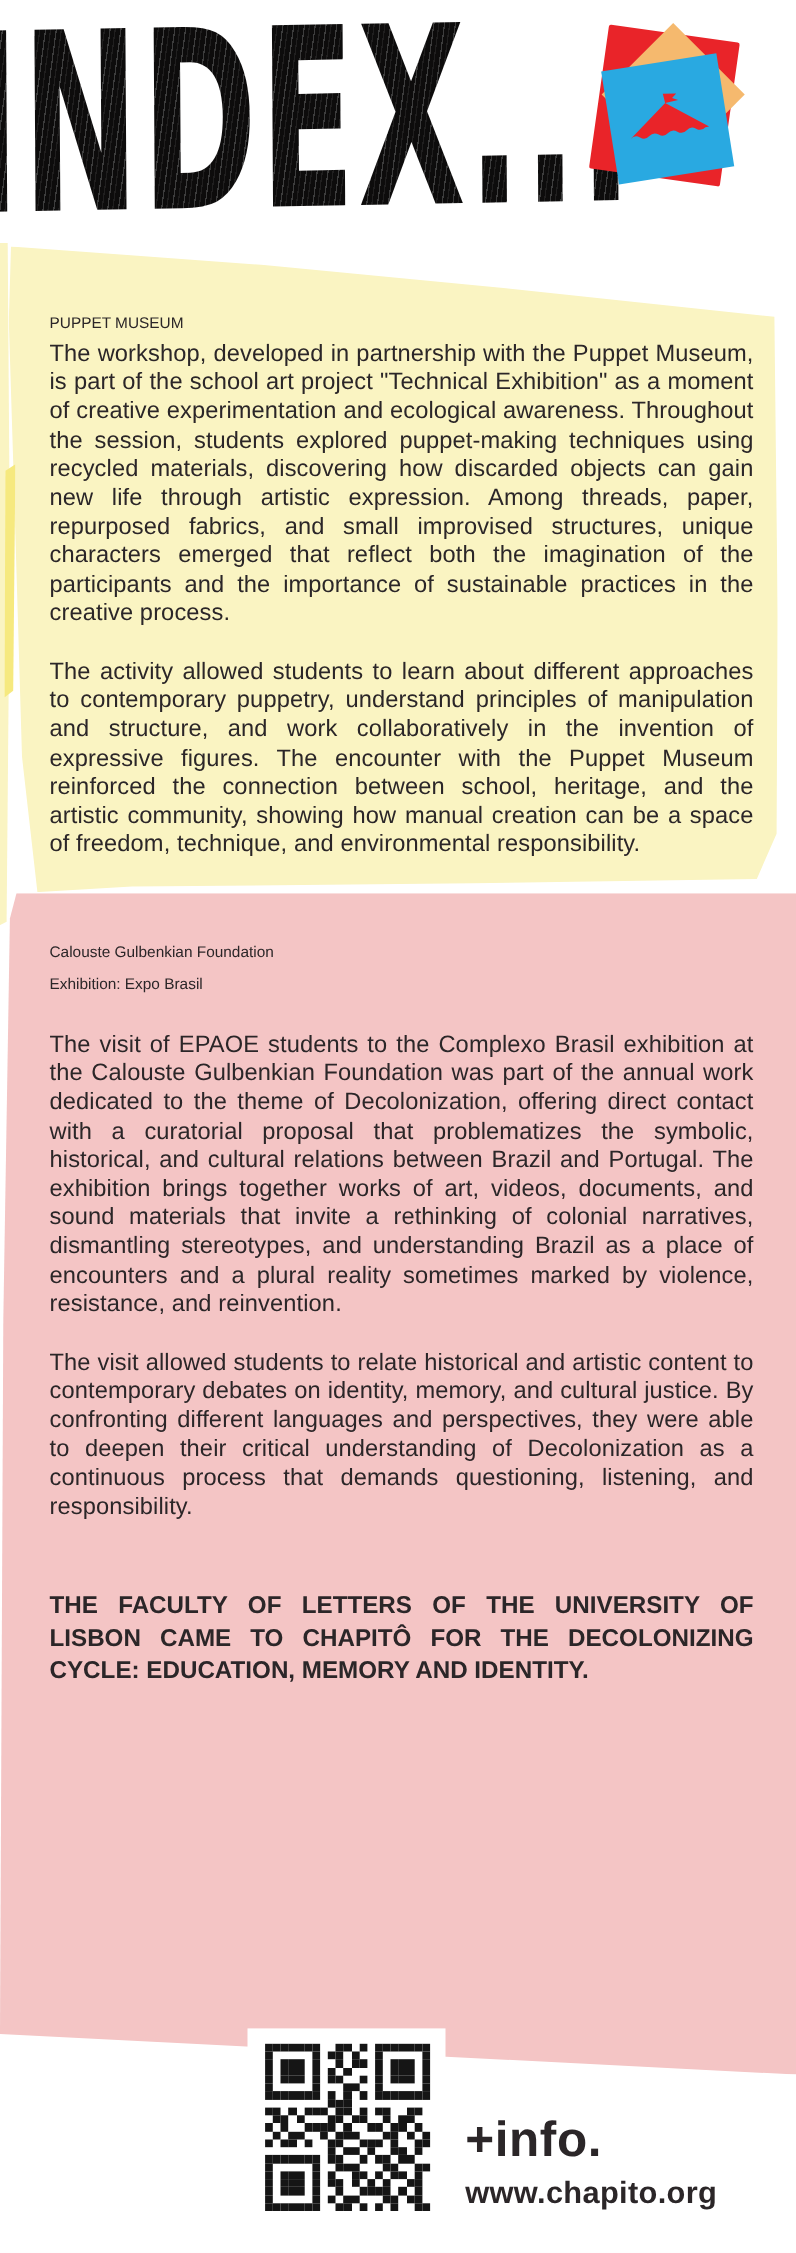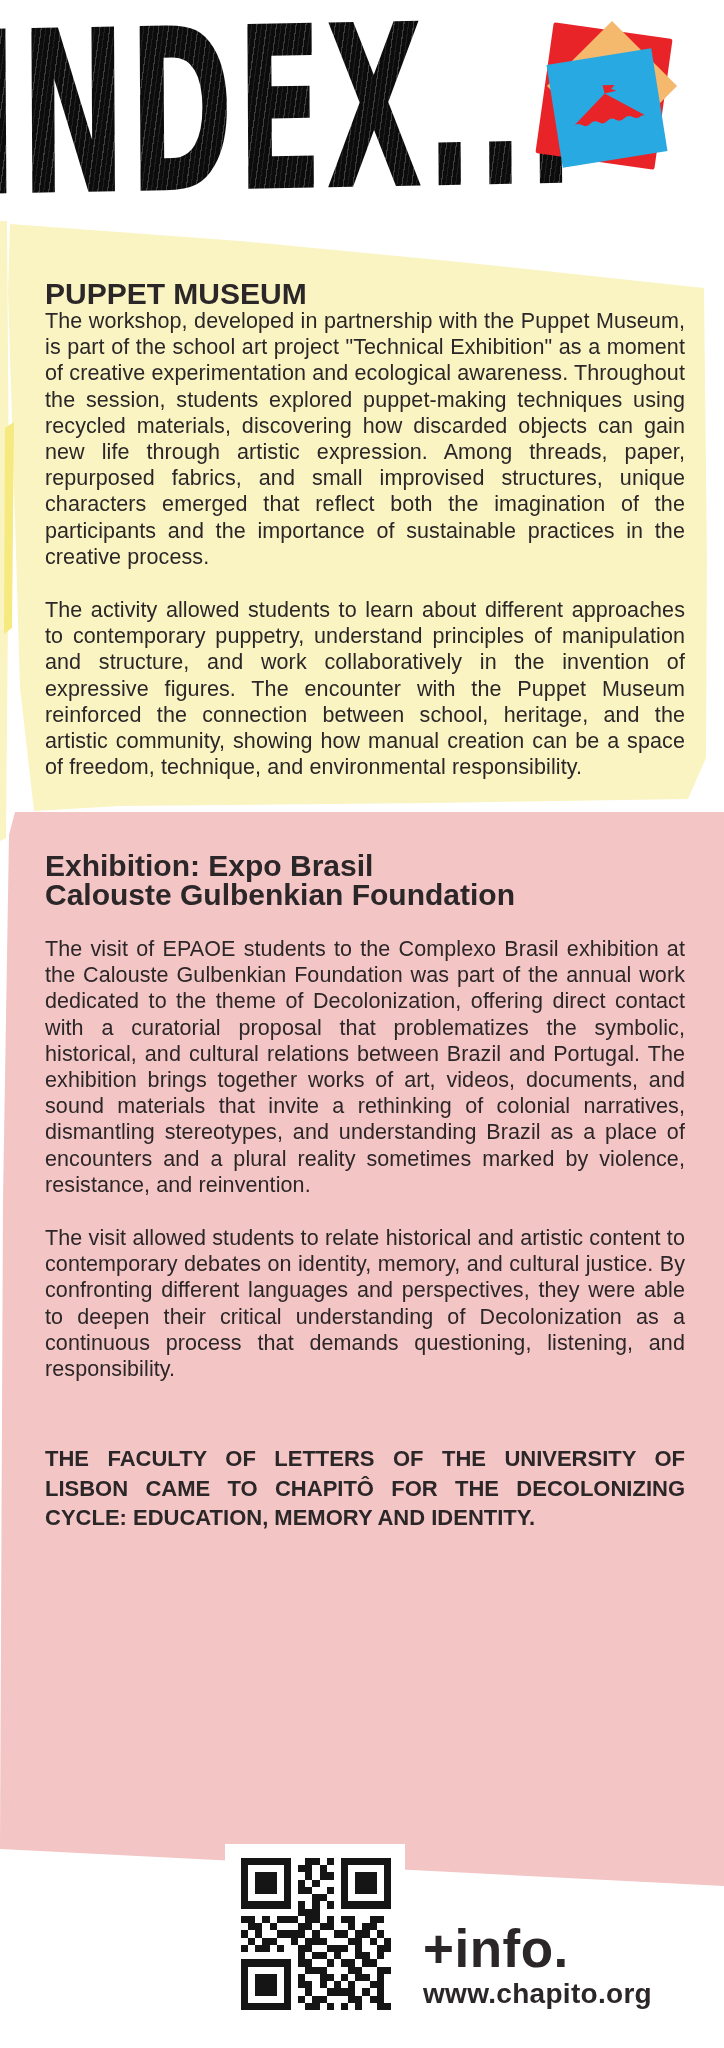--- a/index.html
+++ b/index.html
@@ -31,32 +31,32 @@
   #yellow-accent{background:var(--yellow_accent,#f6e97f);
     clip-path:polygon(5px 428px,14px 422px,12px 628px,4px 634px);}
   #pink-block{background:var(--pink,#f4c5c5);
     clip-path:polygon(15px 812px,724px 812px,724px 1886px,0 1849px,3px 1200px,9px 835px);}
 
   
   .sec{position:absolute;left:45px;width:640px;z-index:2;color:var(--ink,#2b2628);}
   #sec-yellow{top:281px;}
   #sec-pink{top:851px;}
   #sec-faculty{top:1444px;}
-  .h-line{font-weight:bold;font-size:30px;line-height:29px;margin:0;}
+  .h-line{font-weight:normal;font-size:14px;line-height:29px;margin:0;}
   #sec-yellow .h-line{line-height:25px;}
   .sec p{margin:27px 0 0 0;font-size:21.5px;line-height:26.2px;text-align:justify;letter-spacing:.1px;}
   #sec-yellow p:first-of-type{margin-top:2px;}
   #faculty-heading{font-weight:bold;font-size:22px;line-height:29.5px;margin:0;text-align:justify;}
 
   
   #qr-box{position:absolute;left:225px;top:1844px;width:180px;height:204px;background:var(--paper,#fff);z-index:5;}
   #qr{position:absolute;left:16px;top:14px;width:150px;height:152px;display:grid;
       grid-template-columns:repeat(21,1fr);grid-auto-rows:1fr;}
   #qr div.on{background:var(--qr_black,#151515);}
-  #info-label{position:absolute;left:423px;top:1922px;z-index:6;font-weight:bold;font-size:53px;line-height:1;color:var(--ink,#1a1a1a);letter-spacing:.5px;}
+  #info-label{position:absolute;left:423px;top:1922px;z-index:6;font-weight:bold;font-size:45px;line-height:1;color:var(--ink,#1a1a1a);letter-spacing:.5px;}
   #website{position:absolute;left:423px;top:1980px;z-index:6;font-weight:bold;font-size:28px;line-height:1;color:var(--ink,#1a1a1a);letter-spacing:.3px;}
 </style>
 </head>
 <body>
 
 <div id="page">
 
   <div class="block" id="yellow-block"></div>
   <div class="block" id="yellow-sliver"></div>
   <div class="block" id="yellow-accent"></div>
@@ -75,22 +75,22 @@
     </div>
   </div>
 
   <div class="sec" id="sec-yellow">
     <h3 class="h-line">PUPPET MUSEUM</h3>
     <p>The workshop, developed in partnership with the Puppet Museum, is part of the school art project "Technical Exhibition" as a moment of creative experimentation and ecological awareness. Throughout the session, students explored puppet-making techniques using recycled materials, discovering how discarded objects can gain new life through artistic expression. Among threads, paper, repurposed fabrics, and small improvised structures, unique characters emerged that reflect both the imagination of the participants and the importance of sustainable practices in the creative process.</p>
     <p>The activity allowed students to learn about different approaches to contemporary puppetry, understand principles of manipulation and structure, and work collaboratively in the invention of expressive figures. The encounter with the Puppet Museum reinforced the connection between school, heritage, and the artistic community, showing how manual creation can be a space of freedom, technique, and environmental responsibility.</p>
   </div>
 
   <div class="sec" id="sec-pink">
+    <div class="h-line">Calouste Gulbenkian Foundation</div>
     <div class="h-line">Exhibition: Expo Brasil</div>
-    <div class="h-line">Calouste Gulbenkian Foundation</div>
     <p>The visit of EPAOE students to the Complexo Brasil exhibition at the Calouste Gulbenkian Foundation was part of the annual work dedicated to the theme of Decolonization, offering direct contact with a curatorial proposal that problematizes the symbolic, historical, and cultural relations between Brazil and Portugal. The exhibition brings together works of art, videos, documents, and sound materials that invite a rethinking of colonial narratives, dismantling stereotypes, and understanding Brazil as a place of encounters and a plural reality sometimes marked by violence, resistance, and reinvention.</p>
     <p>The visit allowed students to relate historical and artistic content to contemporary debates on identity, memory, and cultural justice. By confronting different languages and perspectives, they were able to deepen their critical understanding of Decolonization as a continuous process that demands questioning, listening, and responsibility.</p>
   </div>
 
   <div class="sec" id="sec-faculty">
     <h3 id="faculty-heading">THE FACULTY OF LETTERS OF THE UNIVERSITY OF LISBON CAME TO CHAPITÔ FOR THE DECOLONIZING CYCLE: EDUCATION, MEMORY AND IDENTITY.</h3>
   </div>
 
   <div id="qr-box">
     <div id="qr">

